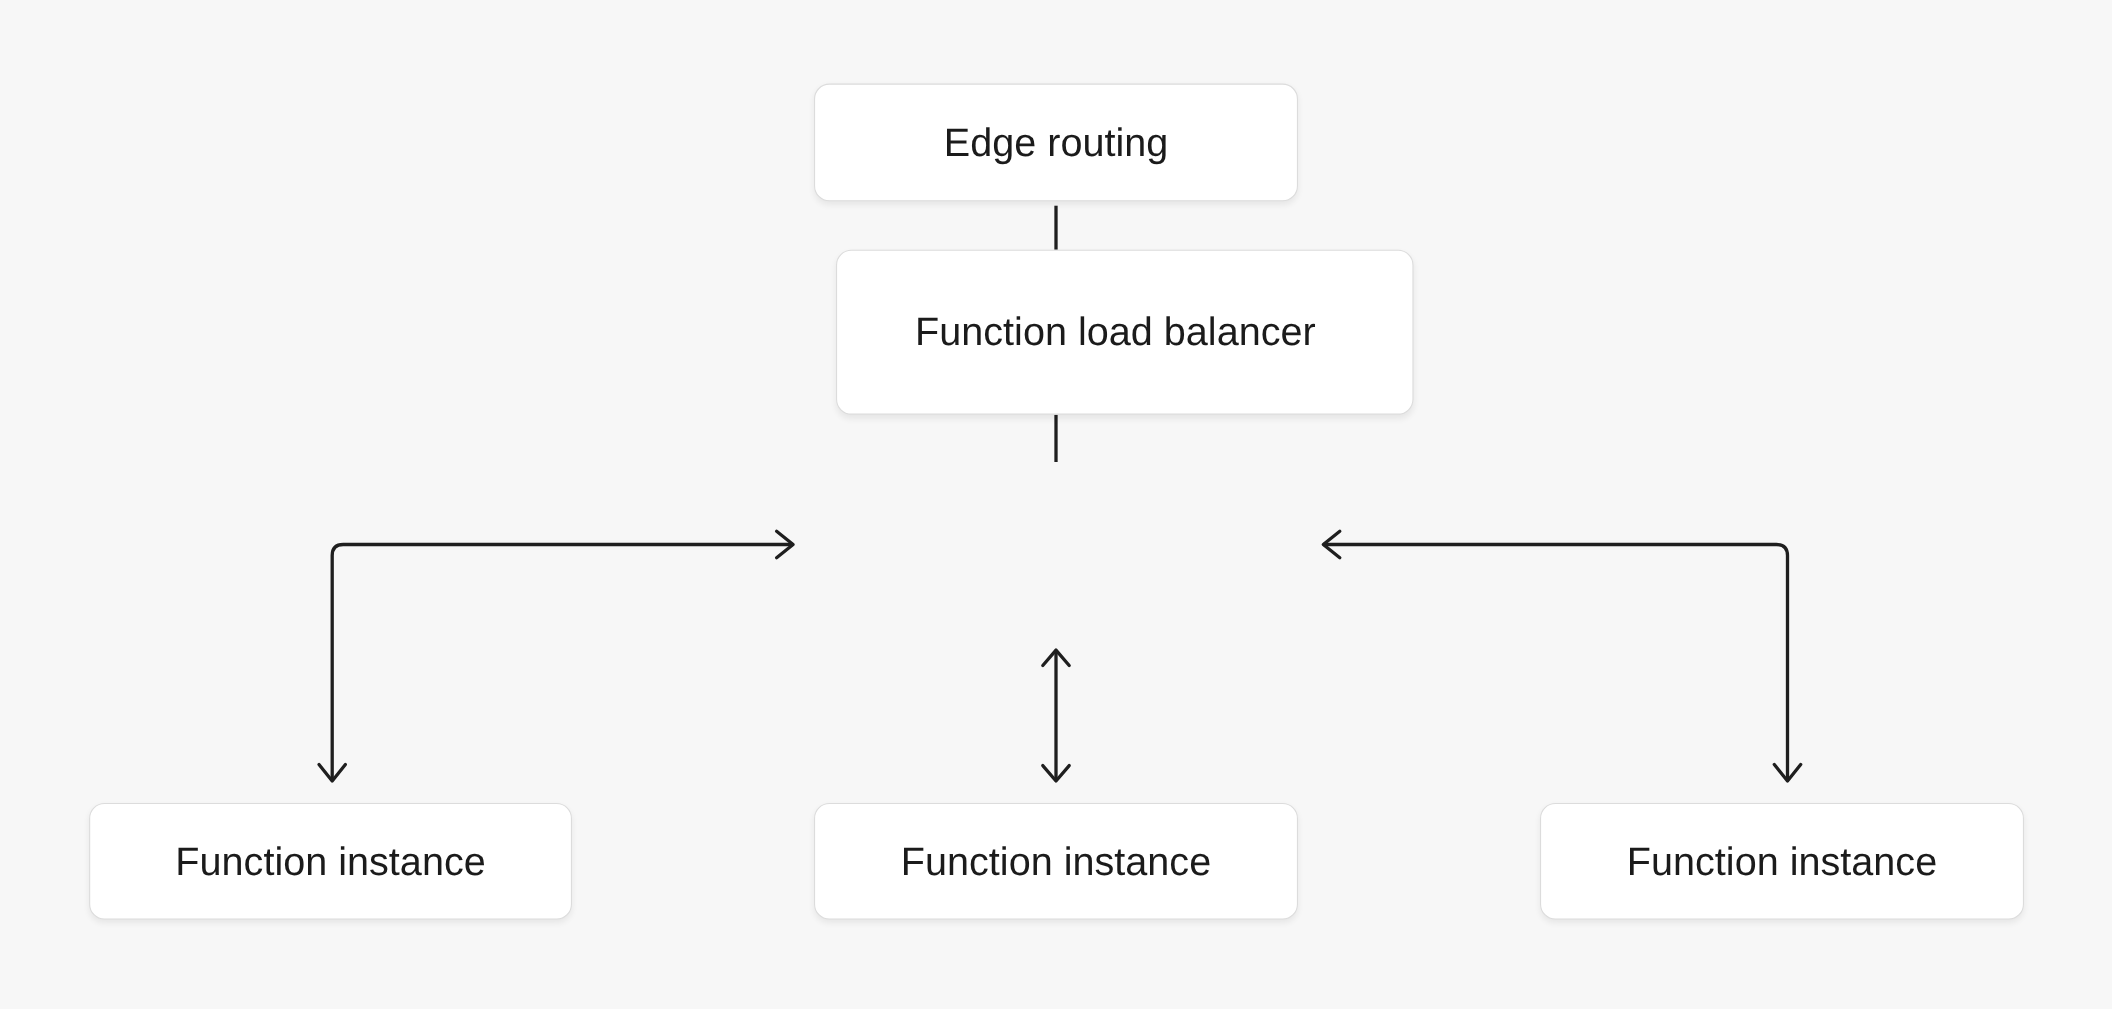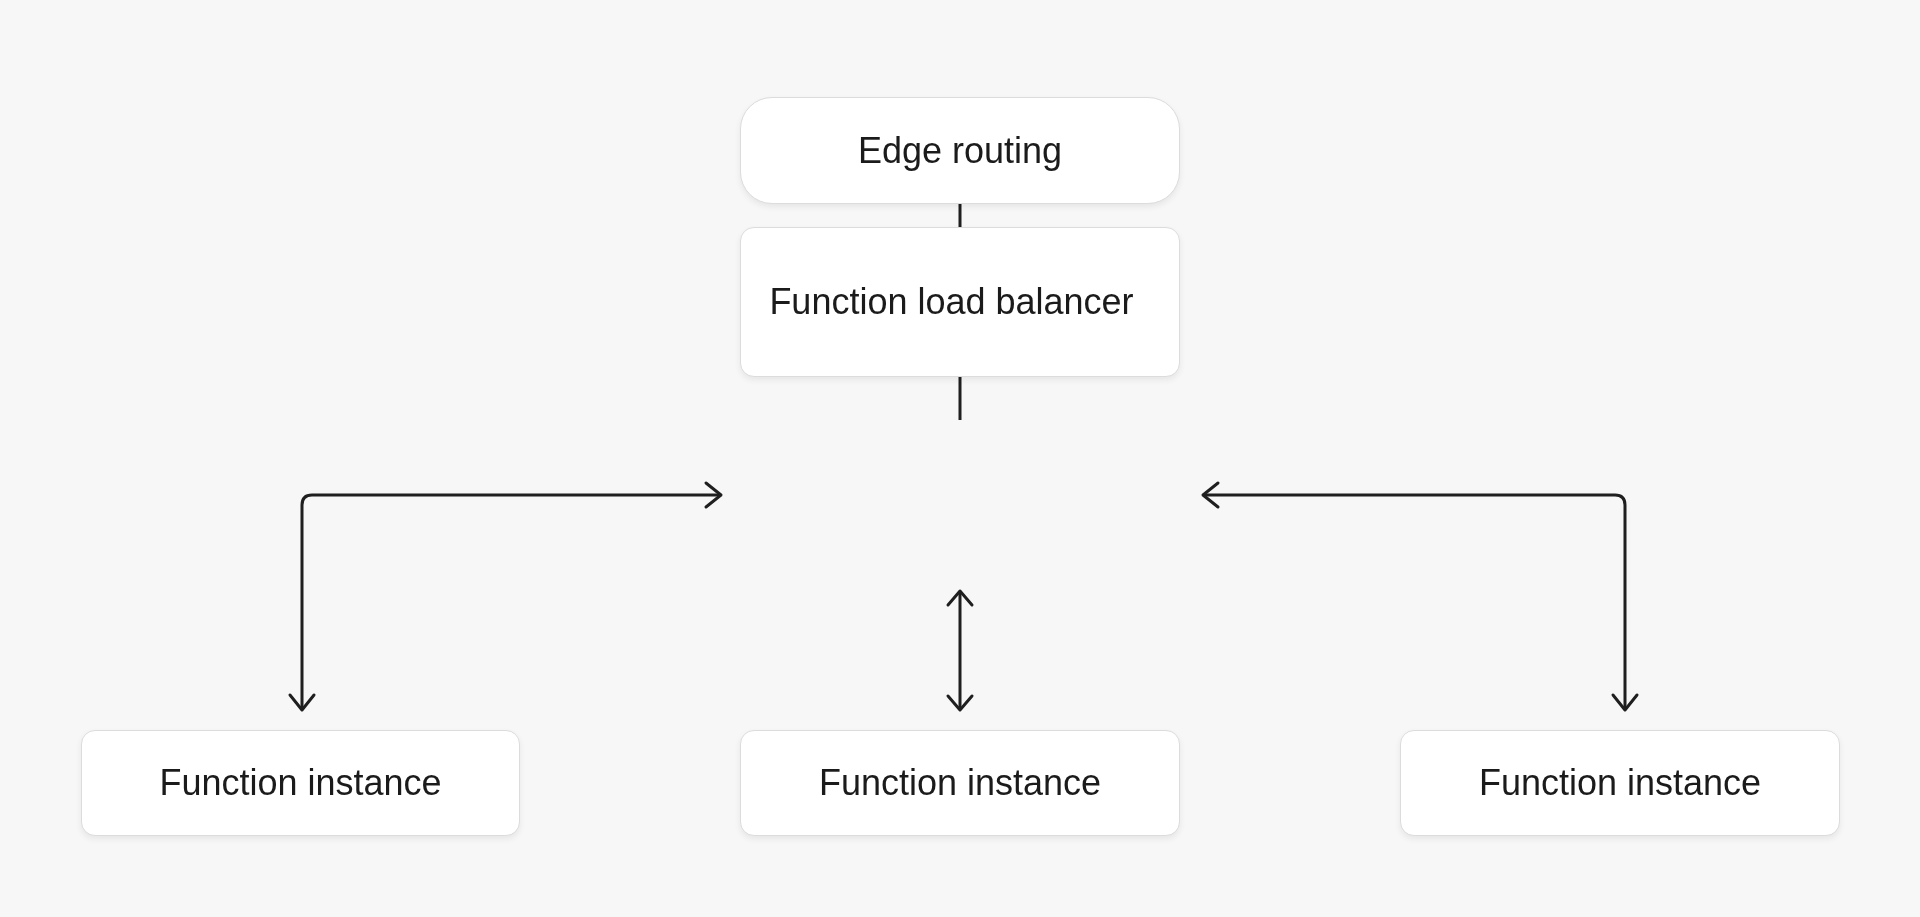--- a/index.html
+++ b/index.html
@@ -78,25 +78,25 @@
       <path class="head" d="M 948 696 L 960 710 L 972 696"></path>
     </g>
 
     <g>
       <path class="shaft" d="M 1203 495 L 1615 495 Q 1625 495 1625 505 L 1625 709"></path>
       <path class="head" d="M 1218 483 L 1203 495 L 1218 507"></path>
       <path class="head" d="M 1613 695 L 1625 710 L 1637 695"></path>
     </g>
   </svg>
 
-  <div class="node" style="left:740px; top:97px;  width:440px; height:107px;border-radius:32px;">
+  <div class="node" style="left:740px; top:76px;  width:440px; height:107px;">
     <span>Edge routing</span>
   </div>
 
-  <div class="node" style="left:740px; top:227px; width:440px; height:150px;padding-left:28px;">
+  <div class="node" style="left:760px; top:227px; width:525px; height:150px;padding-left:28px;">
     <span>Function load balancer</span>
   </div>
 
 
   <div class="node" style="left:81px;  top:730px; width:439px; height:106px;">
     <span>Function instance</span>
   </div>
 
   <div class="node" style="left:740px; top:730px; width:440px; height:106px;">
     <span>Function instance</span>

